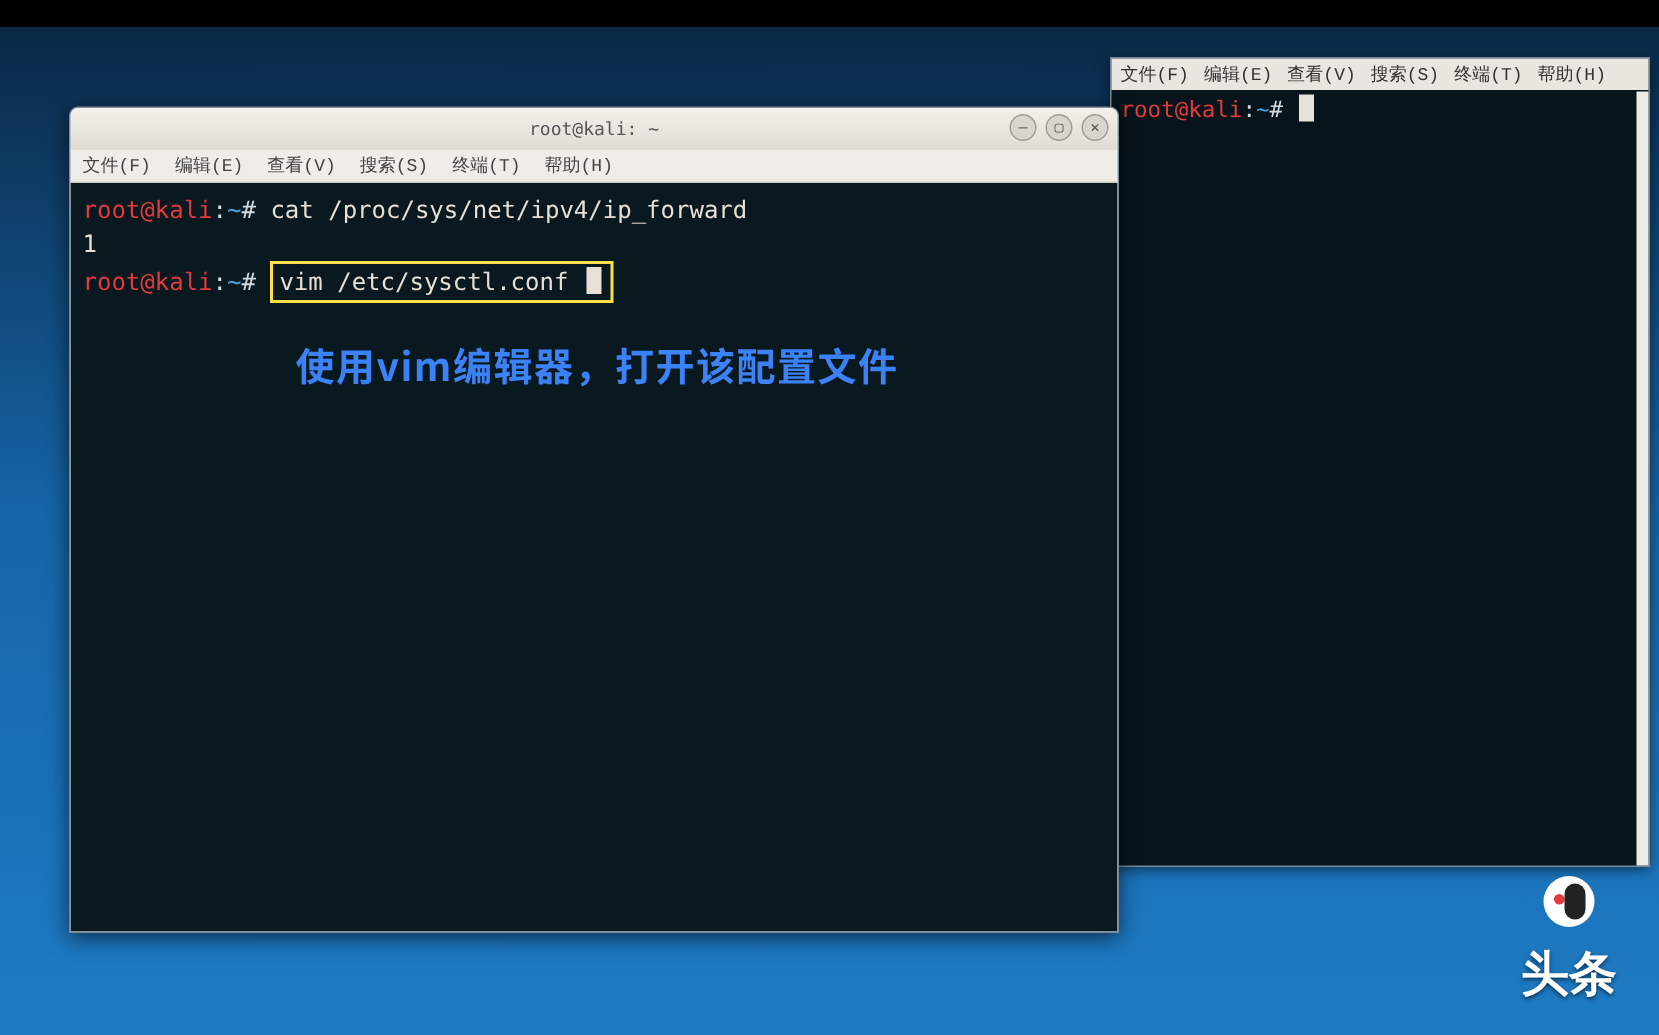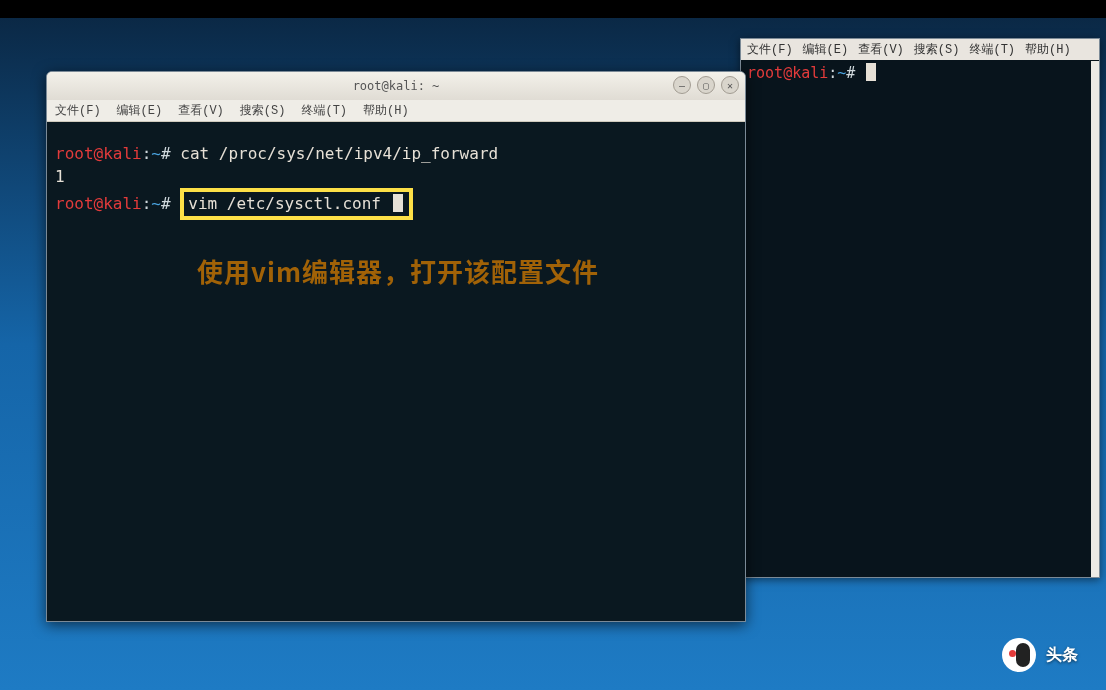--- a/index.html
+++ b/index.html
@@ -111,55 +111,55 @@
     display: flex;
     gap: 16px;
     border-bottom: 1px solid #cfcabd;
   }
   .menubar1 span, .win2 .menubar span { cursor: pointer; font-family: Liberation Mono, monospace; }
 
   .terminal {
     flex: 1;
     background: #0a1820;
     color: #cfd8dc;
-    padding: 20px 8px;
+    padding: 6px 8px;
     font-size: 16px;
     line-height: 1.45;
     font-family: "DejaVu Sans Mono", monospace;
     position: relative;
   }
   .prompt-user { color: #e33b3b; }
   .prompt-host { color: #e33b3b; }
   .prompt-path { color: #4aa3df; }
   .prompt-sym  { color: #cfd8dc; }
   .cmd         { color: #e6e0d6; }
   .out         { color: #e6e0d6; }
 
   .boxed {
     display: inline-block;
-    border: 4px solid #fde047;
+    border: 2px solid #fde047;
     padding: 0 6px 0 4px;
   }
   .cursor {
     display: inline-block;
     width: 10px;
     height: 18px;
     background: #e6e0d6;
     vertical-align: -3px;
     margin-left: 2px;
   }
 
   .annotation {
     position: absolute;
-    top: 130px;
+    top: 103px;
     left: 150px;
     font-family: "SimSun","Noto Sans CJK SC",sans-serif;
     font-size: 26px;
     font-weight: bold;
-    color: #a16207;
+    color: #3b82f6;
     letter-spacing: 1px;
     white-space: nowrap;
   }
 
   
   .win2 .scroll {
     position: absolute;
     right: 0; top: 22px; bottom: 0;
     width: 8px;
     background: #eceae5;
@@ -169,22 +169,23 @@
   .watermark {
     position: absolute;
     right: 28px;
     bottom: 18px;
     display: flex;
     align-items: center;
     gap: 10px;
     color: #fff;
     font-family: sans-serif;
     font-weight: bold;
-    font-size: 16px;
+    font-size: 32px;
     text-shadow: 0 1px 3px rgba(0,0,0,.6);
+    flex-direction: column;
   }
   .wm-badge {
     width: 34px; height: 34px;
     border-radius: 50%;
     background: #fff;
     display: flex;
     align-items: center;
     justify-content: center;
     position: relative;
   }

